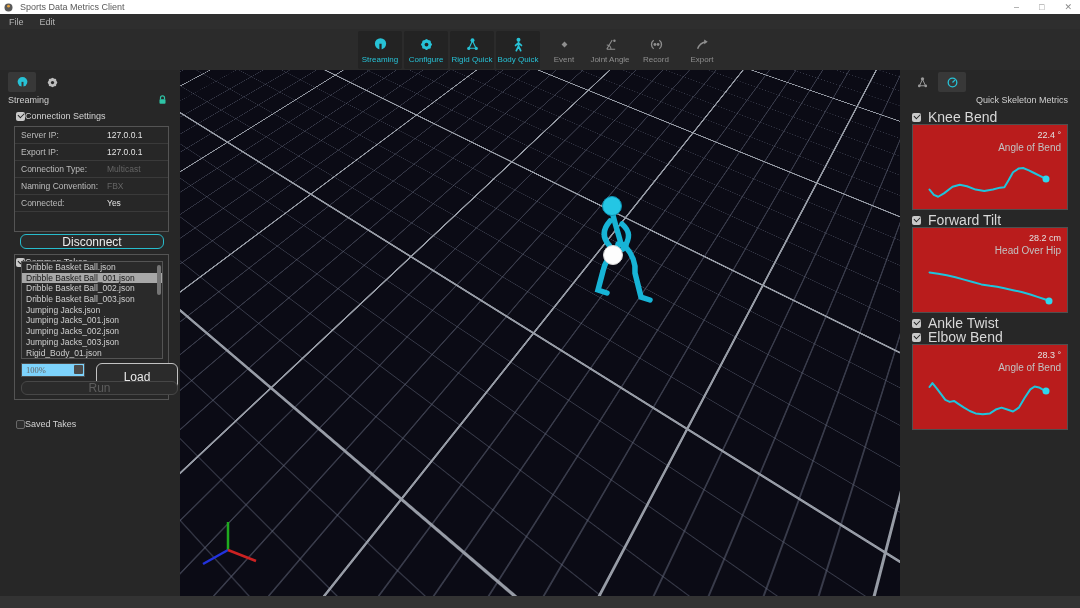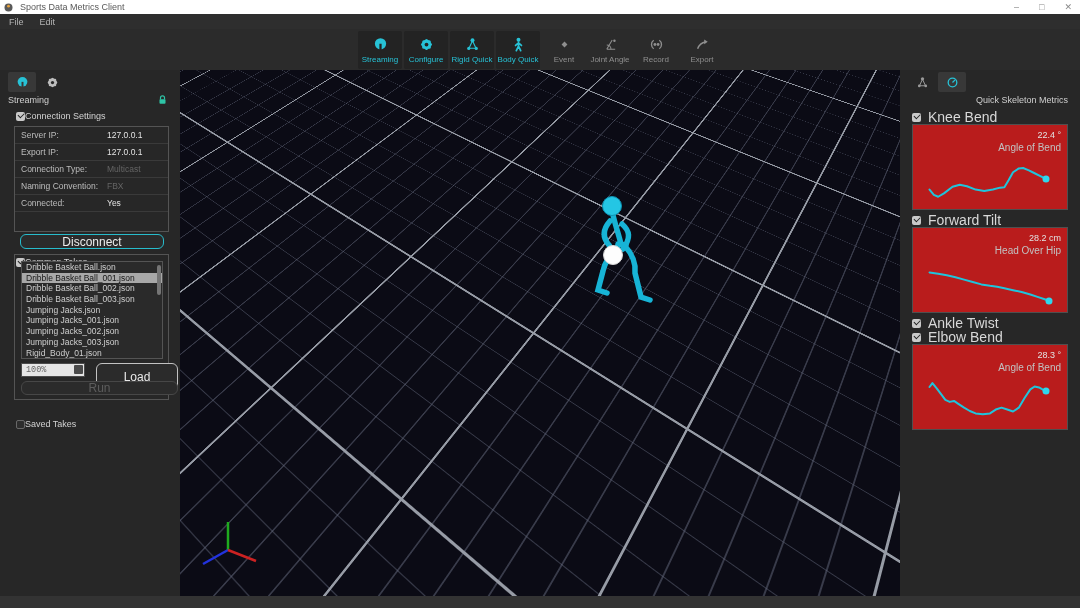--- a/index.html
+++ b/index.html
@@ -57,23 +57,23 @@
        border-radius:6px;background:#2b2b2b;box-sizing:border-box}
   #btn-disconnect{left:20px;top:164px;width:144px;height:15px;border:1px solid #27bccc;color:#ececec}
   #cb-conn-row{left:16px;top:41px}
   #cb-common-row{left:16px;top:187px}
   #gb-takes{top:184px;height:146px}
   .takes-list{position:absolute;left:6px;top:6px;width:142px;height:98px;border:1px solid #545454;
               background:#2a2a2a;overflow:hidden;box-sizing:border-box}
   .take-item{height:10.7px;line-height:10.7px;font-size:8.5px;color:#cfcfcf;padding-left:4px;white-space:nowrap}
   .take-item.selected{background:#a8a8a8;color:#161616}
   .scroll-thumb{position:absolute;right:1px;top:3px;width:4px;height:30px;background:#757575;border-radius:2px}
-  .speed-input{position:absolute;left:6px;top:108px;width:64px;height:14px;background:#e5e5e5;
+  .speed-input{position:absolute;left:6px;top:108px;width:64px;height:14px;background:#7dd3fc;
                border:1px solid #4a4a4a;color:#646464;font-size:8.5px;padding:0 0 0 4px;
-               font-family:Liberation Mono, monospace;box-sizing:border-box}
+               font-family:Liberation Serif, serif;box-sizing:border-box}
   .spinbox{position:absolute;left:59px;top:110px;width:9px;height:9px;background:#4a4a4a;border-radius:1px}
   #btn-load{left:81px;top:108px;width:82px;height:27px;border:1px solid #c2c2c2;color:#e9e9e9}
   #btn-run{left:6px;top:126px;width:157px;height:14px;border:1px solid #474747;color:#5d5d5d;width:157px;max-width:157px;width:157px}
   #btn-run{width:157px}
   #cb-saved-row{left:16px;top:349px}
 
   
   .rp-title{position:absolute;right:12px;top:25px;font-size:9px;color:#cfcfcf}
   .metrics{position:absolute;left:12px;right:12px;top:40px}
   .metric .mhead{height:14px;display:flex;align-items:center;gap:7px;font-size:14px;color:#d8d8d8}

